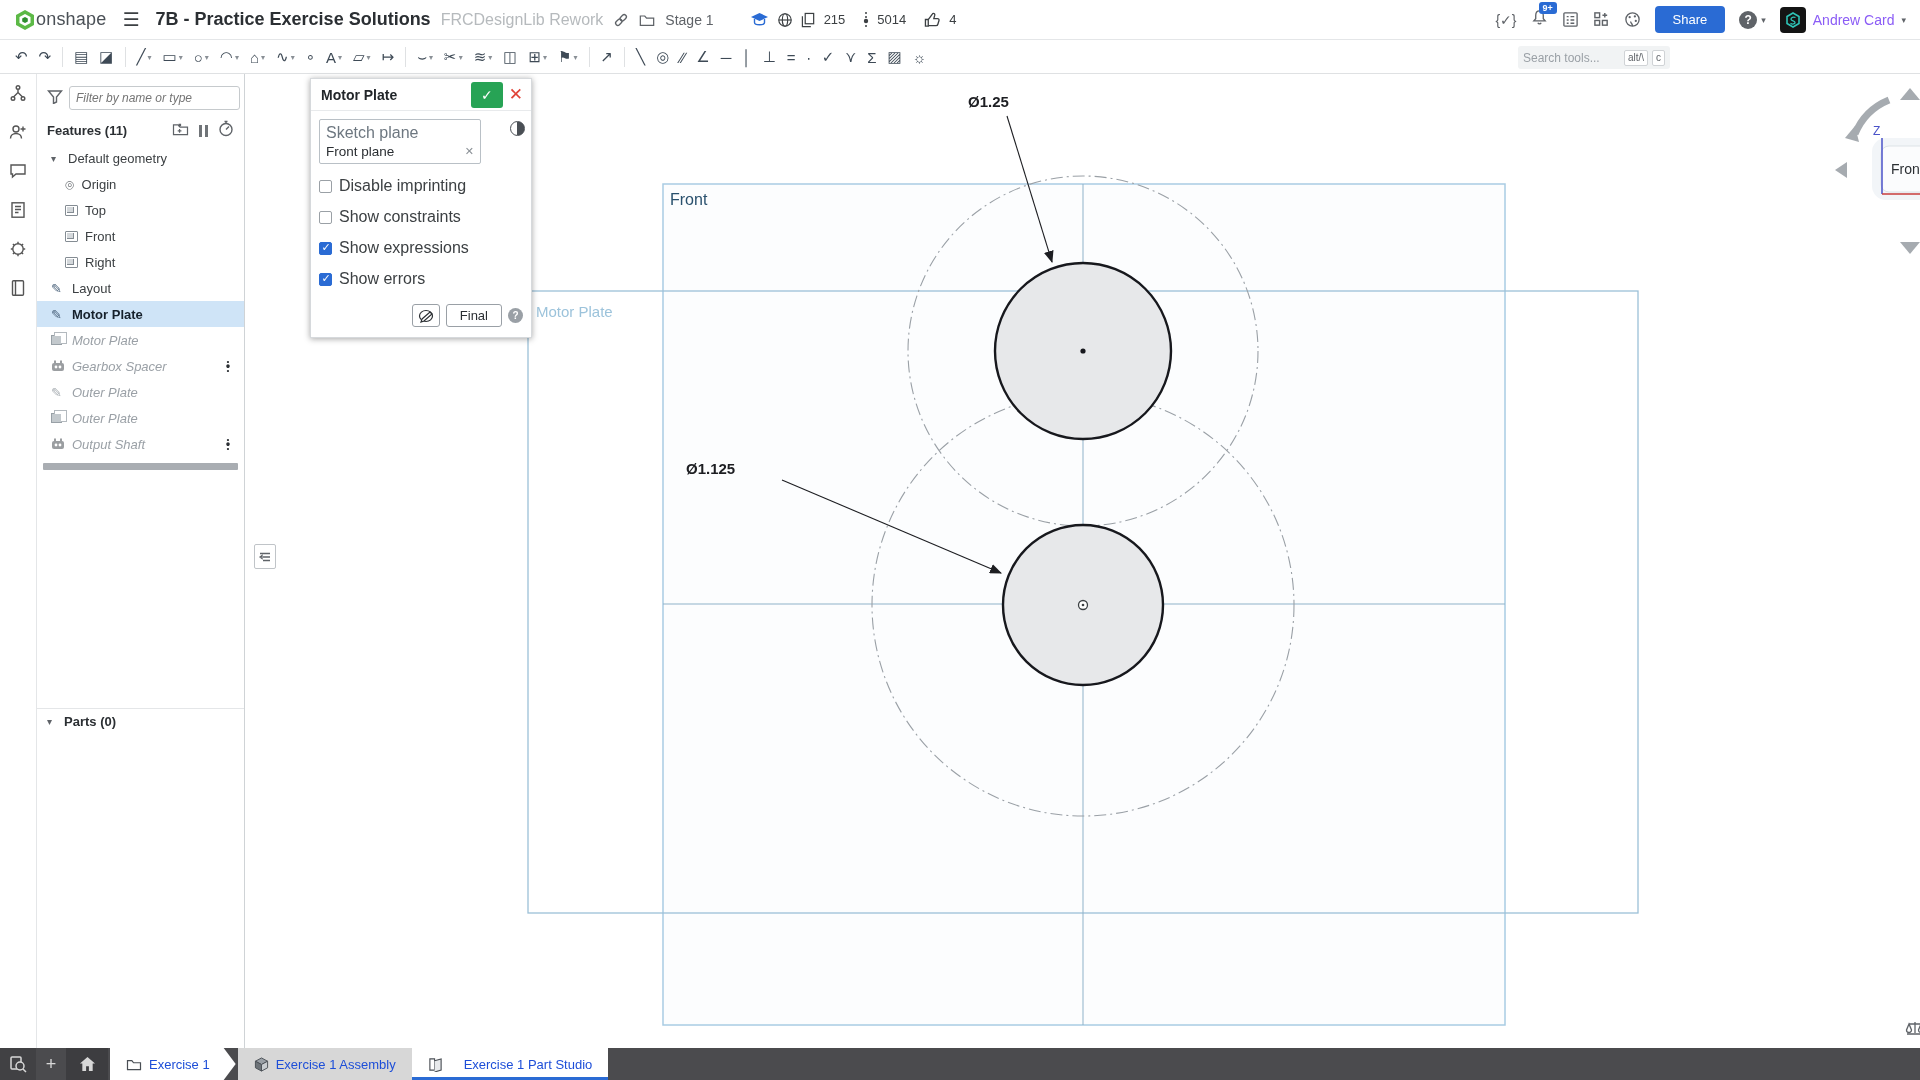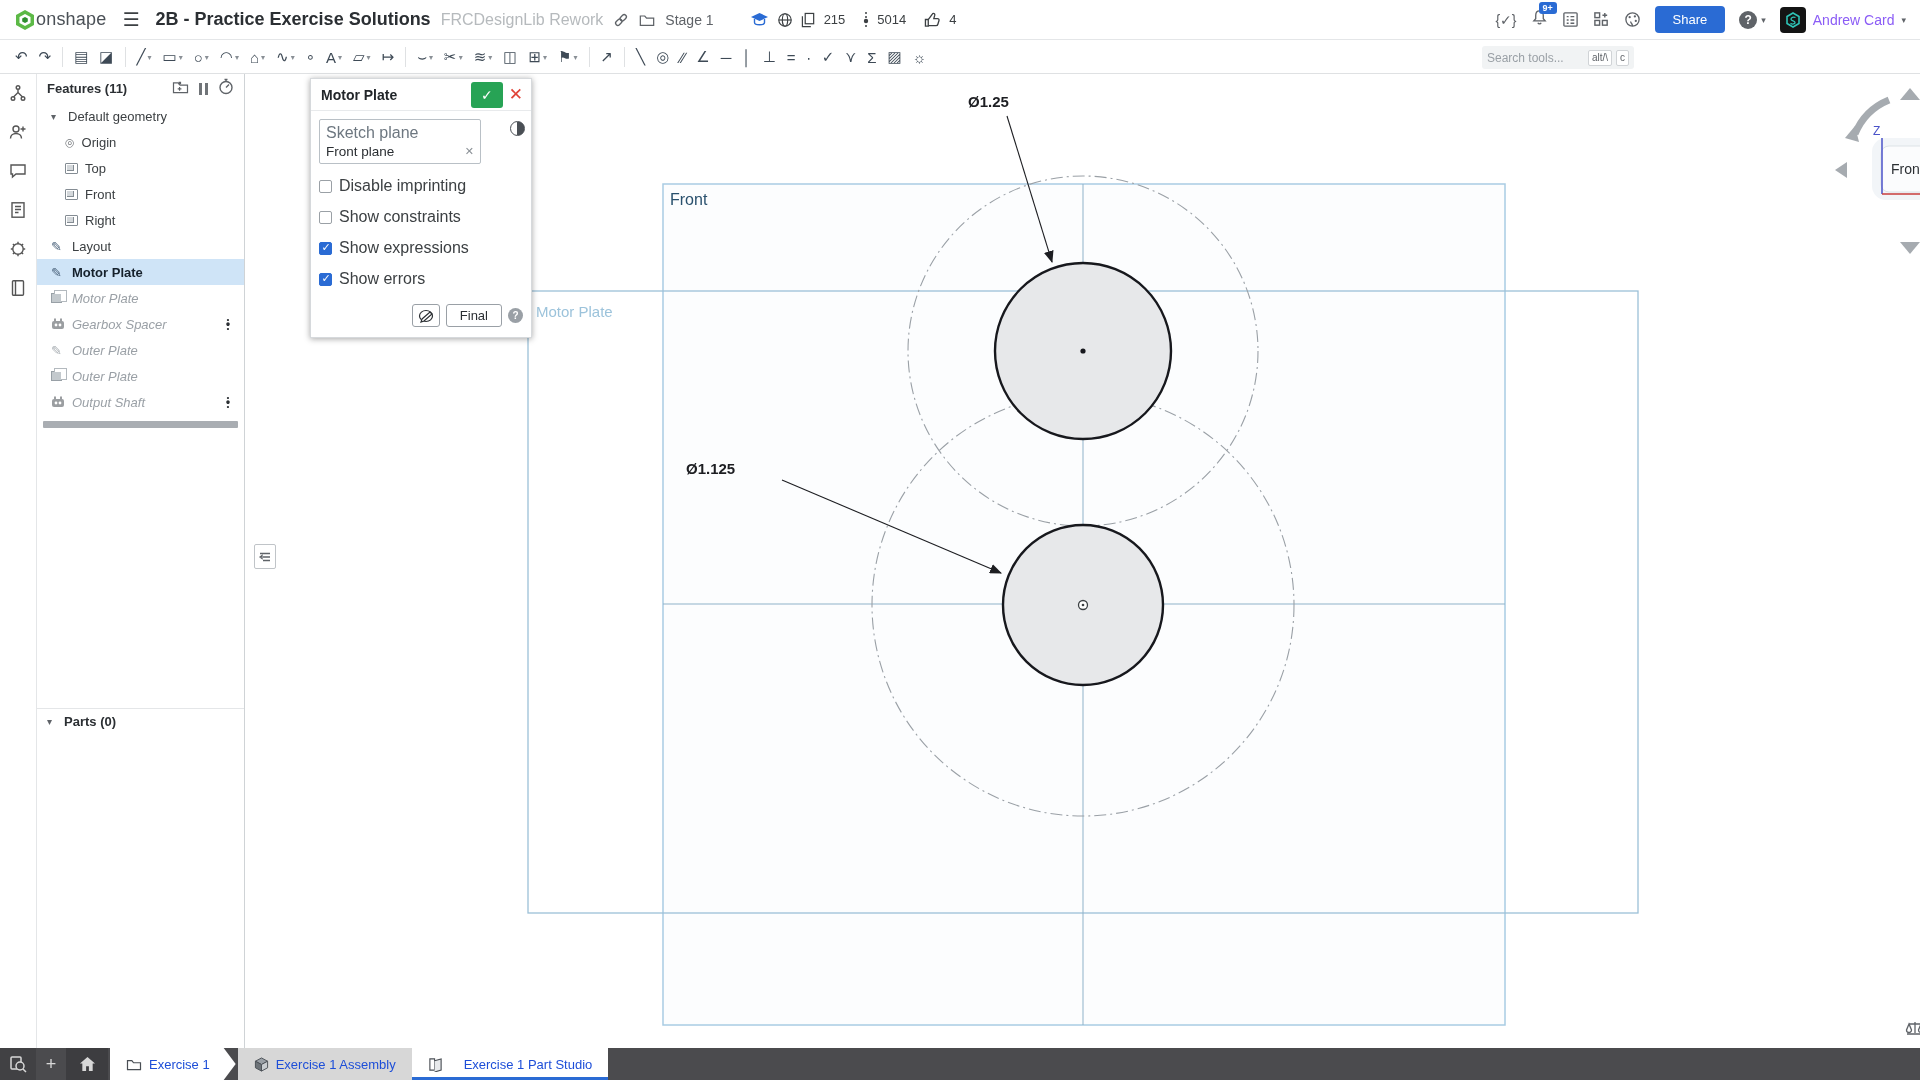--- a/index.html
+++ b/index.html
@@ -26,21 +26,21 @@
   .caret-sm{font-size:9px;color:#5f6368;}
   .avatar{width:26px;height:26px;background:#141414;border-radius:4px;display:flex;align-items:center;justify-content:center;}
   .user-name{font-size:14px;color:#8b5cf6;}
 
   
   .toolbar{position:absolute;left:0;top:41px;width:1920px;height:33px;background:#fff;border-bottom:1px solid #dfe1e3;display:flex;align-items:center;padding:0 10px;gap:1px;}
   .tb{display:inline-flex;align-items:center;gap:2px;padding:2px 5px;border-radius:3px;cursor:pointer;color:#3e4a56;font-size:15px;}
   .tb i{font-style:normal;}
   .tb .car{font-size:8px;color:#8a9096;}
   .tsep{width:1px;height:20px;background:#dfe1e3;margin:0 5px;}
-  .search-tools{position:absolute;left:1482px;top:5px;width:152px;height:23px;background:#f1f3f4;border-radius:3px;display:flex;align-items:center;padding:0 5px;gap:4px;}
+  .search-tools{position:absolute;left:1518px;top:5px;width:152px;height:23px;background:#f1f3f4;border-radius:3px;display:flex;align-items:center;padding:0 5px;gap:4px;}
   .search-tools .ph{font-size:12px;color:#9aa0a6;flex:1;}
   .kbd{font-size:10px;color:#5f6368;background:#fff;border:1px solid #d0d3d6;border-radius:2px;padding:0 3px;line-height:14px;}
 
   
   .leftrail{position:absolute;left:0;top:74px;width:37px;height:974px;background:#fff;border-right:1px solid #e4e6e8;display:flex;flex-direction:column;align-items:center;padding-top:10px;gap:17px;}
   .rail-ic{color:#555;cursor:pointer;}
 
   
   .fpanel{position:absolute;left:37px;top:74px;width:208px;height:974px;background:#fff;border-right:1px solid #cfd3d6;}
   .filter-row{display:flex;align-items:center;gap:6px;padding:12px 8px 6px 10px;}
@@ -125,21 +125,21 @@
   <header class="topbar">
     <span class="logo">
       <svg width="22" height="22" viewBox="0 0 22 22">
         <polygon points="11,1 20,6 20,16 11,21 2,16 2,6" fill="#5cb946"></polygon>
         <polygon points="11,5 16.5,8 16.5,14 11,17 5.5,14 5.5,8" fill="#fff"></polygon>
         <polygon points="11,8 13.8,9.6 13.8,12.4 11,14 8.2,12.4 8.2,9.6" fill="#2f8f2f"></polygon>
       </svg>
       <span class="logo-word">onshape</span>
     </span>
     <span class="hamburger">☰</span>
-    <span class="doc-title">2B - Practice Exercise Solutions</span>
+    <span class="doc-title">7B - Practice Exercise Solutions</span>
     <span class="doc-sub">FRCDesignLib Rework</span>
     <span class="tb-ic">
       <svg width="16" height="16" viewBox="0 0 18 18" fill="none" stroke="#5f6368" stroke-width="1.5">
         <g transform="rotate(-45 9 9)">
             <rect x="1.5" y="6.5" width="8" height="5" rx="2.5"></rect>
             <rect x="8.5" y="6.5" width="8" height="5" rx="2.5"></rect>
           </g>
       </svg>
     </span>
     <span class="tb-ic">
@@ -404,20 +404,28 @@
     </span>
     <span class="rail-ic">
       <svg width="18" height="18" viewBox="0 0 18 18" fill="none" stroke="#555" stroke-width="1.4">
           <rect x="3.5" y="1.8" width="11" height="14.4" rx="1"></rect>
           <path d="M6.5 1.8v14.4"></path>
         </svg>
     </span>
   </aside>
 
   <aside class="fpanel">
+    <div class="filter-row">
+      <span>
+        <svg width="16" height="15" viewBox="0 0 16 15" fill="none" stroke="#5f6368" stroke-width="1.4">
+            <path d="M1.5 2h13L9.5 8v5l-3 1.5V8z"></path>
+          </svg>
+      </span>
+      <input class="filter-input" placeholder="Filter by name or type" style="">
+    </div>
     <div class="features-hdr">
       <span class="t">Features (11)</span>
       <span>
         <svg width="17" height="14" viewBox="0 0 18 15" fill="none" stroke="#5f6368" stroke-width="1.3">
             <path d="M1.5 3h5l2 2.5h8v8h-15z"></path>
             <path d="M6 2.5l2-2M8 2.5v-2h-2" transform="translate(1,2)"></path>
             <path d="M8 7.5v4M6 9.5h4"></path>
           </svg>
       </span>
       <span class="pausebars">

